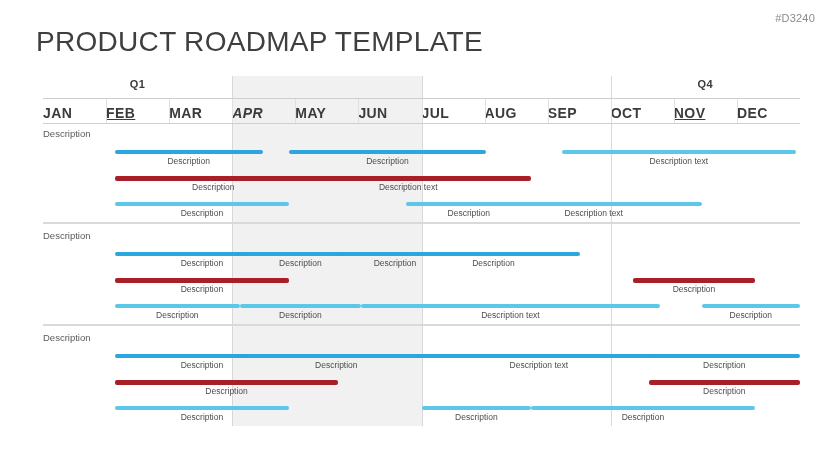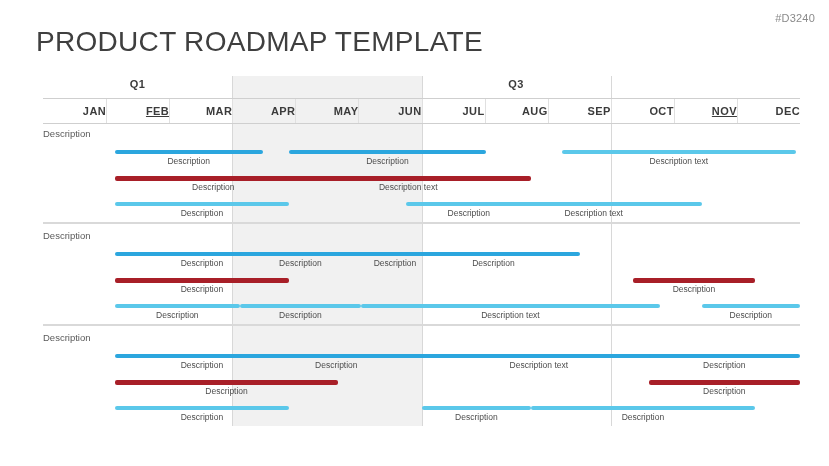--- a/index.html
+++ b/index.html
@@ -77,22 +77,22 @@
   }
   .month-row {
     position: relative;
     height: 24px;
     border-top: 1px solid #cfcfcf;
     border-bottom: 1px solid #cfcfcf;
   }
   .month {
     position: absolute;
     top: 6px;
-    text-align: right;
-    font-size: 11px;
+    text-align: left;
+    font-size: 14px;
     font-weight: bold;
     color: #3b3b3b;
     letter-spacing: 0.4px;
   }
   .month-sep {
     position: absolute;
     top: 0;
     bottom: 0;
     width: 1px;
     background: #e0e0e0;
@@ -146,29 +146,29 @@
   <div id="bg-layer">
       <div class="shade" style="left: 25%; width: 25%;"></div>
       <div class="vline" style="left: 25%;"></div>
       <div class="vline" style="left: 50%;"></div>
       <div class="vline" style="left: 75%;"></div>
     </div>
 
   <div class="header">
     <div class="quarter-row" id="quarter-row">
         <div class="quarter" style="left: 0%; width: 25%;">Q1</div>
-        <div class="quarter" style="left: 50%; width: 25%;">Q3</div>
+        <div class="quarter" style="left: 75%; width: 25%;">Q4</div>
       </div>
     <div class="month-row" id="month-row">
         <div class="month" style="left: 0%; width: 8.33333%;">JAN</div>
         <div class="month" style="left: 8.33333%; width: 8.33333%; text-decoration: underline;">FEB</div>
         <div class="month-sep" style="left: 8.33333%;"></div>
         <div class="month" style="left: 16.6667%; width: 8.33333%;">MAR</div>
         <div class="month-sep" style="left: 16.6667%;"></div>
-        <div class="month" style="left: 25%; width: 8.33333%;">APR</div>
+        <div class="month" style="left: 25%; width: 8.33333%; font-style: italic;">APR</div>
         <div class="month-sep" style="left: 25%;"></div>
         <div class="month" style="left: 33.3333%; width: 8.33333%;">MAY</div>
         <div class="month-sep" style="left: 33.3333%;"></div>
         <div class="month" style="left: 41.6667%; width: 8.33333%;">JUN</div>
         <div class="month-sep" style="left: 41.6667%;"></div>
         <div class="month" style="left: 50%; width: 8.33333%;">JUL</div>
         <div class="month-sep" style="left: 50%;"></div>
         <div class="month" style="left: 58.3333%; width: 8.33333%;">AUG</div>
         <div class="month-sep" style="left: 58.3333%;"></div>
         <div class="month" style="left: 66.6667%; width: 8.33333%;">SEP</div>

